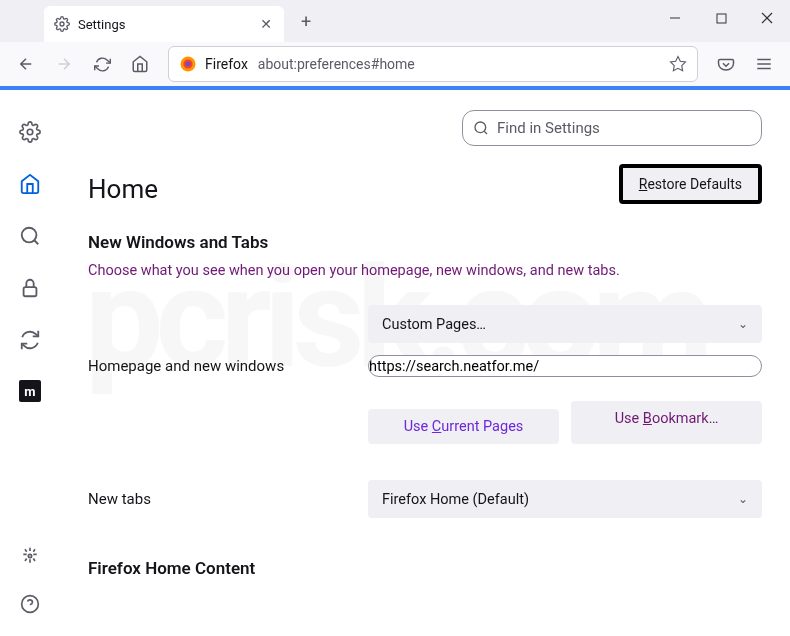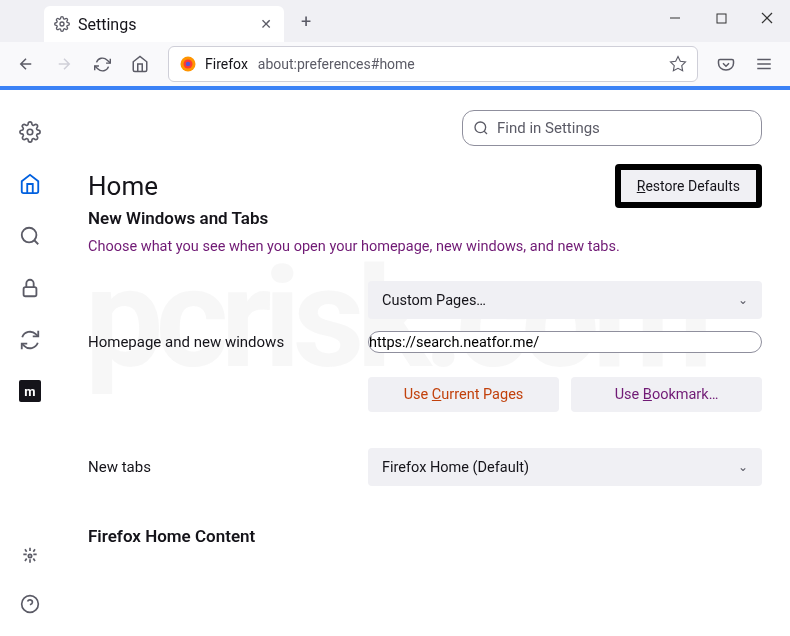--- a/index.html
+++ b/index.html
@@ -3,21 +3,21 @@
   <meta charset="utf-8">
   <style>
     * { box-sizing: border-box; margin: 0; padding: 0; font-family: -apple-system, BlinkMacSystemFont, "Segoe UI", Roboto, Arial, sans-serif; }
     body { width: 790px; height: 636px; background: #fff; overflow: hidden; position: relative; }
     
     .watermark { position: absolute; top: 50%; left: 50%; transform: translate(-50%, -50%); font-size: 140px; font-weight: bold; color: rgba(200,200,200,0.15); z-index: 0; pointer-events: none; letter-spacing: -8px; }
     
     .titlebar { height: 42px; background: #f0f0f4; display: flex; align-items: center; position: relative; z-index: 2; }
     .tab { margin-left: 44px; background: #fff; height: 36px; width: 240px; border-radius: 6px 6px 0 0; display: flex; align-items: center; padding: 0 10px; margin-top: 6px; }
     .tab-icon { width: 16px; height: 16px; margin-right: 8px; display: flex; align-items: center; justify-content: center; }
-    .tab-title { font-size: 16px; color: #15141a; flex: 1; }
+    .tab-title { font-size: 13px; color: #15141a; flex: 1; }
     .tab-close { width: 16px; height: 16px; display: flex; align-items: center; justify-content: center; color: #5b5b66; font-size: 14px; cursor: pointer; }
     .newtab-btn { width: 28px; height: 28px; margin-left: 8px; display: flex; align-items: center; justify-content: center; font-size: 18px; color: #5b5b66; cursor: pointer; }
     .window-controls { position: absolute; right: 0; top: 0; display: flex; }
     .win-btn { width: 46px; height: 36px; display: flex; align-items: center; justify-content: center; color: #333; cursor: pointer; }
     
     .navbar { height: 48px; background: #f9f9fb; display: flex; align-items: center; padding: 0 10px; gap: 6px; position: relative; z-index: 2; border-bottom: 4px solid #3b82f6; }
     .nav-btn { width: 32px; height: 32px; display: flex; align-items: center; justify-content: center; color: #5b5b66; border-radius: 4px; cursor: pointer; }
     .nav-btn.disabled { color: #cfcfd8; }
     .urlbar { flex: 1; height: 36px; background: #fff; border: 1px solid #cfcfd8; border-radius: 6px; display: flex; align-items: center; padding: 0 10px; margin: 0 6px; }
     .urlbar-label { font-size: 14px; color: #15141a; margin-right: 10px; }
@@ -29,36 +29,36 @@
     .sidebar-item.active { color: #0060df; }
     .sidebar-bottom { position: absolute; bottom: 20px; display: flex; flex-direction: column; gap: 24px; align-items: center; }
     .m-badge { width: 22px; height: 22px; background: #15141a; color: #fff; font-size: 13px; font-weight: bold; display: flex; align-items: center; justify-content: center; border-radius: 2px; }
     
     .main { flex: 1; padding: 20px 28px; overflow: hidden; }
     .search-row { display: flex; justify-content: flex-end; margin-bottom: 18px; }
     .find-input { width: 300px; height: 36px; border: 1px solid #8f8f9d; border-radius: 12px; display: flex; align-items: center; padding: 0 10px; gap: 8px; color: #5b5b66; cursor: text; }
     .find-input input { border: none; outline: none; font-size: 15px; flex: 1; }
     .find-input input::placeholder { color: #5b5b66; }
     
-    .header-row { display: flex; justify-content: space-between; align-items: center; }
+    .header-row { display: flex; justify-content: space-between; align-items: flex-end; margin-bottom: 28px; }
     .page-title { font-size: 26px; font-weight: 400; color: #15141a; }
-    .restore-btn { padding: 8px 16px; border: 6px solid #000000; background: #f0f0f4; border-radius: 4px; font-size: 14px; color: #15141a; cursor: pointer; }
+    .restore-btn { padding: 8px 16px; border: 4px solid #000000; background: #f0f0f4; border-radius: 4px; font-size: 14px; color: #15141a; cursor: pointer; }
     
     .section-title { font-size: 17px; font-weight: 600; color: #15141a; margin-bottom: 10px; }
     .section-desc { font-size: 14.5px; color: #701a75; margin-bottom: 26px; }
     
     .form-row { display: flex; align-items: center; margin-bottom: 12px; }
     .form-label { width: 280px; font-size: 15px; color: #15141a; }
     .form-control { flex: 1; }
     .select-box { height: 38px; background: #f0f0f4; border-radius: 4px; display: flex; align-items: center; justify-content: space-between; padding: 0 14px; font-size: 14.5px; color: #15141a; cursor: pointer; }
     .text-input { width: 100%; height: 22px; border: 1px solid #8f8f9d; border-radius: 12px; padding: 0 0; font-size: 14.5px; outline: none; }
     
     .btn-row { display: flex; gap: 12px; justify-content: flex-end; margin: 12px 0 24px; }
     .btn { flex:1; padding: 9px 14px; background: #f0f0f4; border-radius: 4px; font-size: 14.5px; color: #701a75; cursor: pointer; text-align: center; }
-    .btn.disabled { color: #c2410c; }
+    .btn.disabled { color: #6d28d9; margin-top: 8px; }
     
     .chevron { font-size: 12px; color: #5b5b66; }
     
     svg { display: block; }
   </style>
 </head>
 <body>
 
 <div class="watermark">pcrisk.com</div>
 

